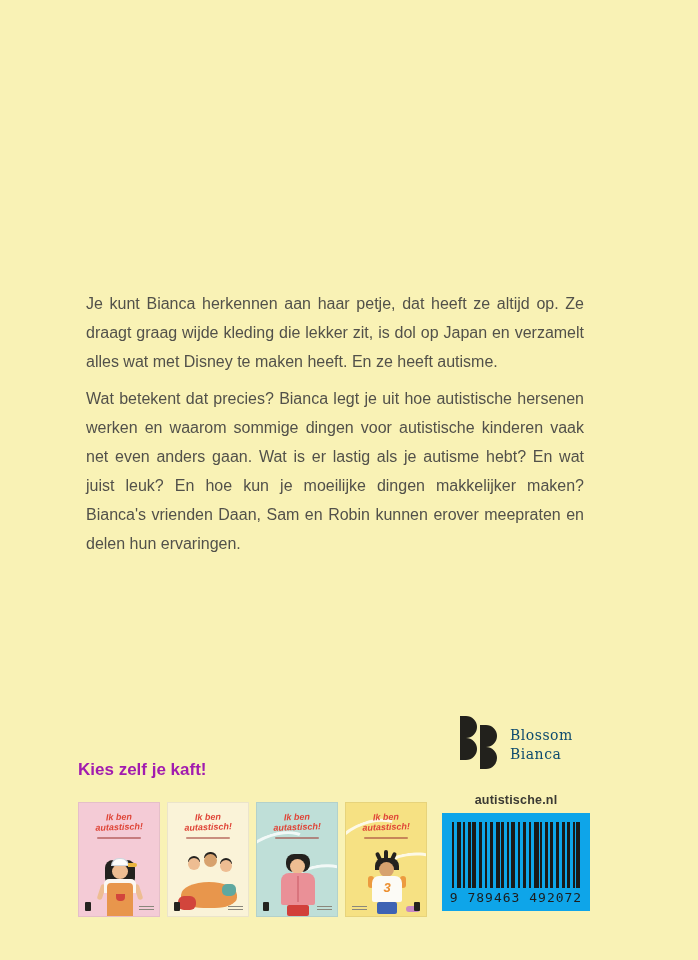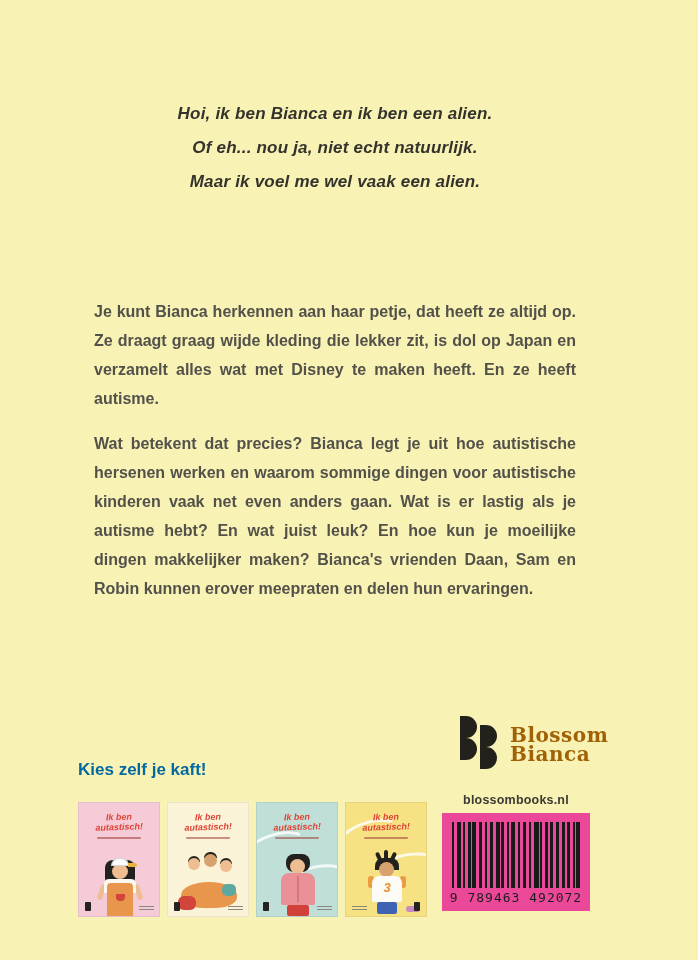--- a/index.html
+++ b/index.html
@@ -19,26 +19,26 @@
     color:#33332c;
     letter-spacing:.2px;
   }
   
   .body-copy{
     position:absolute;left:78px;top:281px;width:514px;
     color:#52514a;
     font-size:16px;line-height:29px;
     text-align:justify;
   }
-  .body-copy p{margin:16px;font-weight:bold;}
+  .body-copy p{margin:8px;}
   .body-copy p.gap{margin-top:29px;}
   
   .choose-label{
     position:absolute;left:78px;top:760px;
-    font-weight:700;font-size:17px;color:#0369a1;
+    font-weight:700;font-size:17px;color:#a21caf;
   }
   .covers{
     position:absolute;left:78px;top:802px;
     display:flex;gap:7px;
   }
   .cover{
     position:relative;width:82px;height:115px;
     border:1px solid rgba(0,0,0,.06);
     box-sizing:border-box;
     overflow:hidden;
@@ -97,56 +97,51 @@
   .c4-sleeve{position:absolute;top:24px;width:6px;height:12px;background:#ec9b3f;border-radius:3px;}
   .c4-sleeve.l{left:22px;} .c4-sleeve.r{left:54px;}
   .c4-three{position:absolute;left:26px;top:28px;width:30px;text-align:center;color:#ec8f2f;font-weight:700;font-style:italic;font-size:13px;}
   .c4-shorts{position:absolute;left:31px;top:50px;width:20px;height:12px;background:#3e63b4;border-radius:2px;}
   .c4-shoe{position:absolute;right:6px;top:54px;width:14px;height:6px;background:#c98ac2;border-radius:3px;}
   
   .publisher{position:absolute;left:460px;top:716px;display:flex;align-items:flex-start;}
   .logo-mark{width:42px;height:56px;}
   .logo-name{
     margin-left:8px;margin-top:10px;
-    font-family:"DejaVu Serif", serif;font-weight:700;
-    font-size:20px;line-height:19px;color:#a16207;
+    font-family:"DejaVu Serif", serif;font-weight:400;
+    font-size:14px;line-height:19px;color:#0c4a6e;
     letter-spacing:.5px;
   }
   .website{
     position:absolute;left:442px;top:793px;width:148px;
     text-align:center;font-weight:700;font-size:12.5px;color:#3b3a33;
     letter-spacing:.2px;
   }
   .barcode-box{
     position:absolute;left:442px;top:813px;width:148px;height:98px;
-    background:#ec4899;
+    background:#0ea5e9;
   }
   .bars{
     position:absolute;left:10px;top:9px;right:10px;height:66px;
     background-image:
       repeating-linear-gradient(90deg,#191919 0 2px,transparent 2px 5px,#191919 5px 8px,transparent 8px 11px),
       repeating-linear-gradient(90deg,transparent 0 7px,#191919 7px 9px,transparent 9px 13px);
   }
   .isbn{
     position:absolute;left:0;right:0;bottom:6px;
     text-align:center;
     font-family:"DejaVu Sans Mono", monospace;
     font-size:13px;color:#1d1d1d;letter-spacing:1px;
   }
 </style>
 </head>
 <body>
 
 <div class="page">
 
-  <div class="intro">
-    <div>Hoi, ik ben Bianca en ik ben een alien.</div>
-    <div>Of eh... nou ja, niet echt natuurlijk.</div>
-    <div>Maar ik voel me wel vaak een alien.</div>
-  </div>
 
   <div class="body-copy">
     <p>Je kunt Bianca herkennen aan haar petje, dat heeft ze altijd op. Ze draagt graag wijde kleding die lekker zit, is dol op Japan en verzamelt alles wat met Disney te maken heeft. En ze heeft autisme.</p>
     <p>Wat betekent dat precies? Bianca legt je uit hoe autistische hersenen werken en waarom sommige dingen voor autistische kinderen vaak net even anders gaan. Wat is er lastig als je autisme hebt? En wat juist leuk? En hoe kun je moeilijke dingen makkelijker maken? Bianca's vrienden Daan, Sam en Robin kunnen erover meepraten en delen hun ervaringen.</p>
   </div>
 
   <div class="choose-label">Kies zelf je kaft!</div>
 
   <div class="covers">
 
@@ -256,20 +251,20 @@
         <path d="M0,0 h6 a11,11 0 0 1 0,22 a11,11 0 0 1 0,22 h-6 z"></path>
         <path d="M20,9 h6 a11,11 0 0 1 0,22 a11,11 0 0 1 0,22 h-6 z"></path>
       </g>
     </svg>
     <div class="logo-name">
       <div>Blossom</div>
       <div>Bianca</div>
     </div>
   </div>
 
-  <div class="website">blossombooks.nl</div>
+  <div class="website">autistische.nl</div>
 
   <div class="barcode-box">
     <div class="bars"></div>
     <div class="isbn">9 789463 492072</div>
   </div>
 
 </div>
 
 </body></html>

